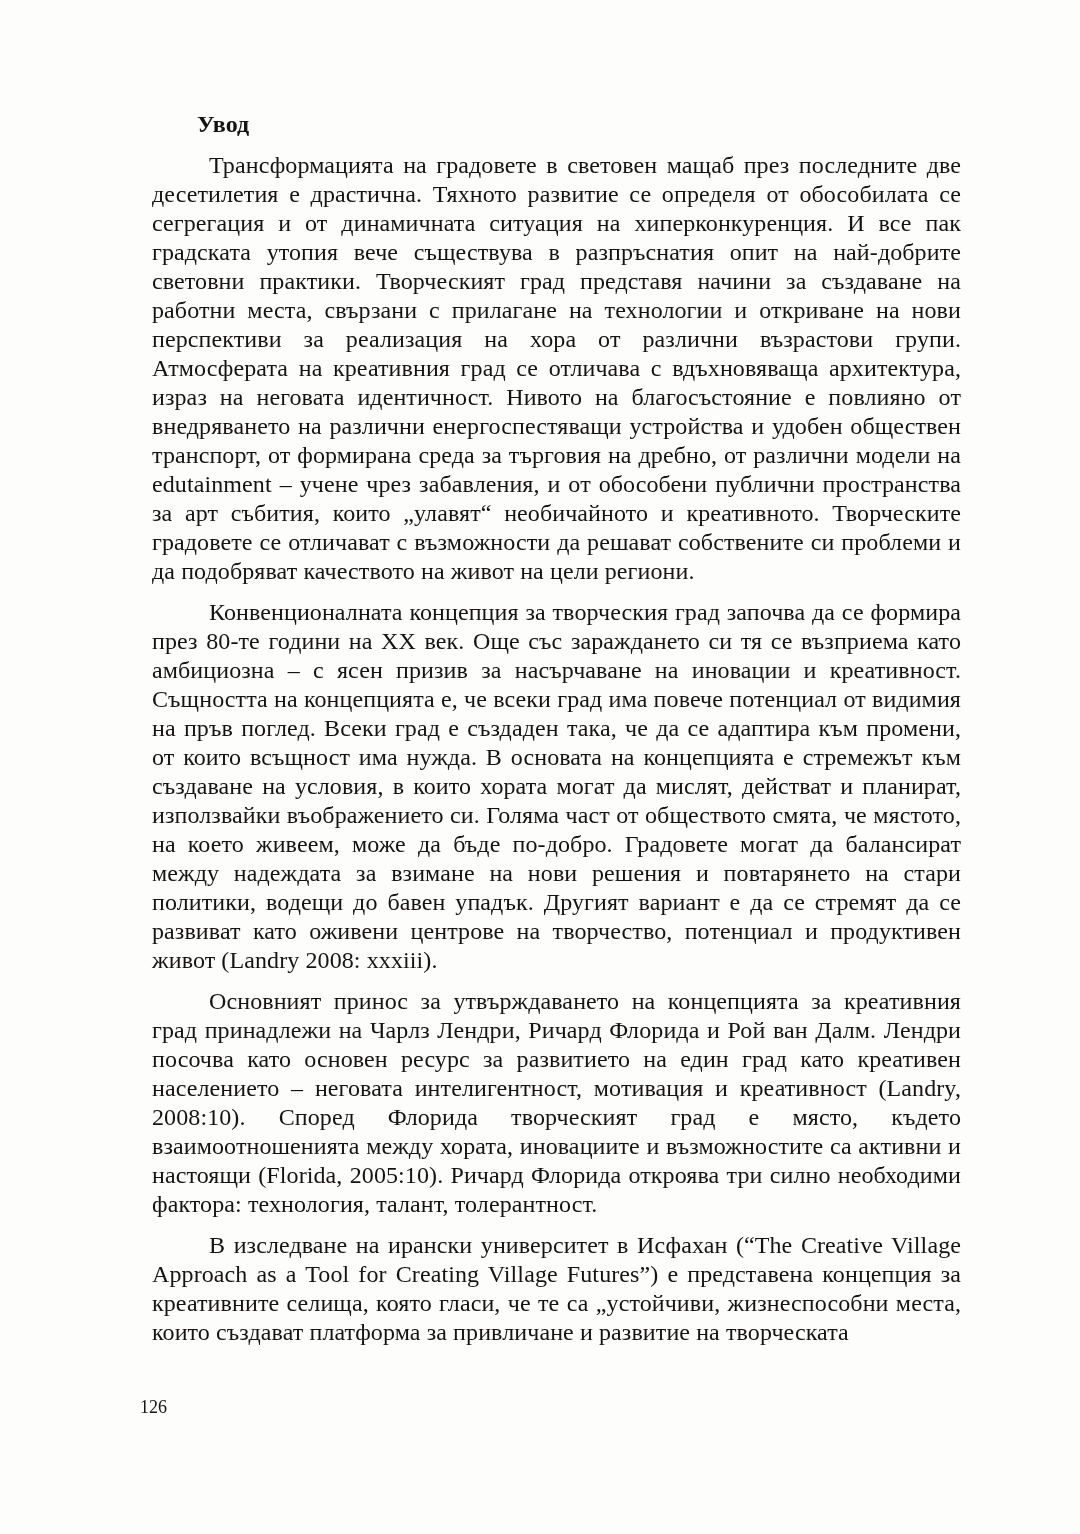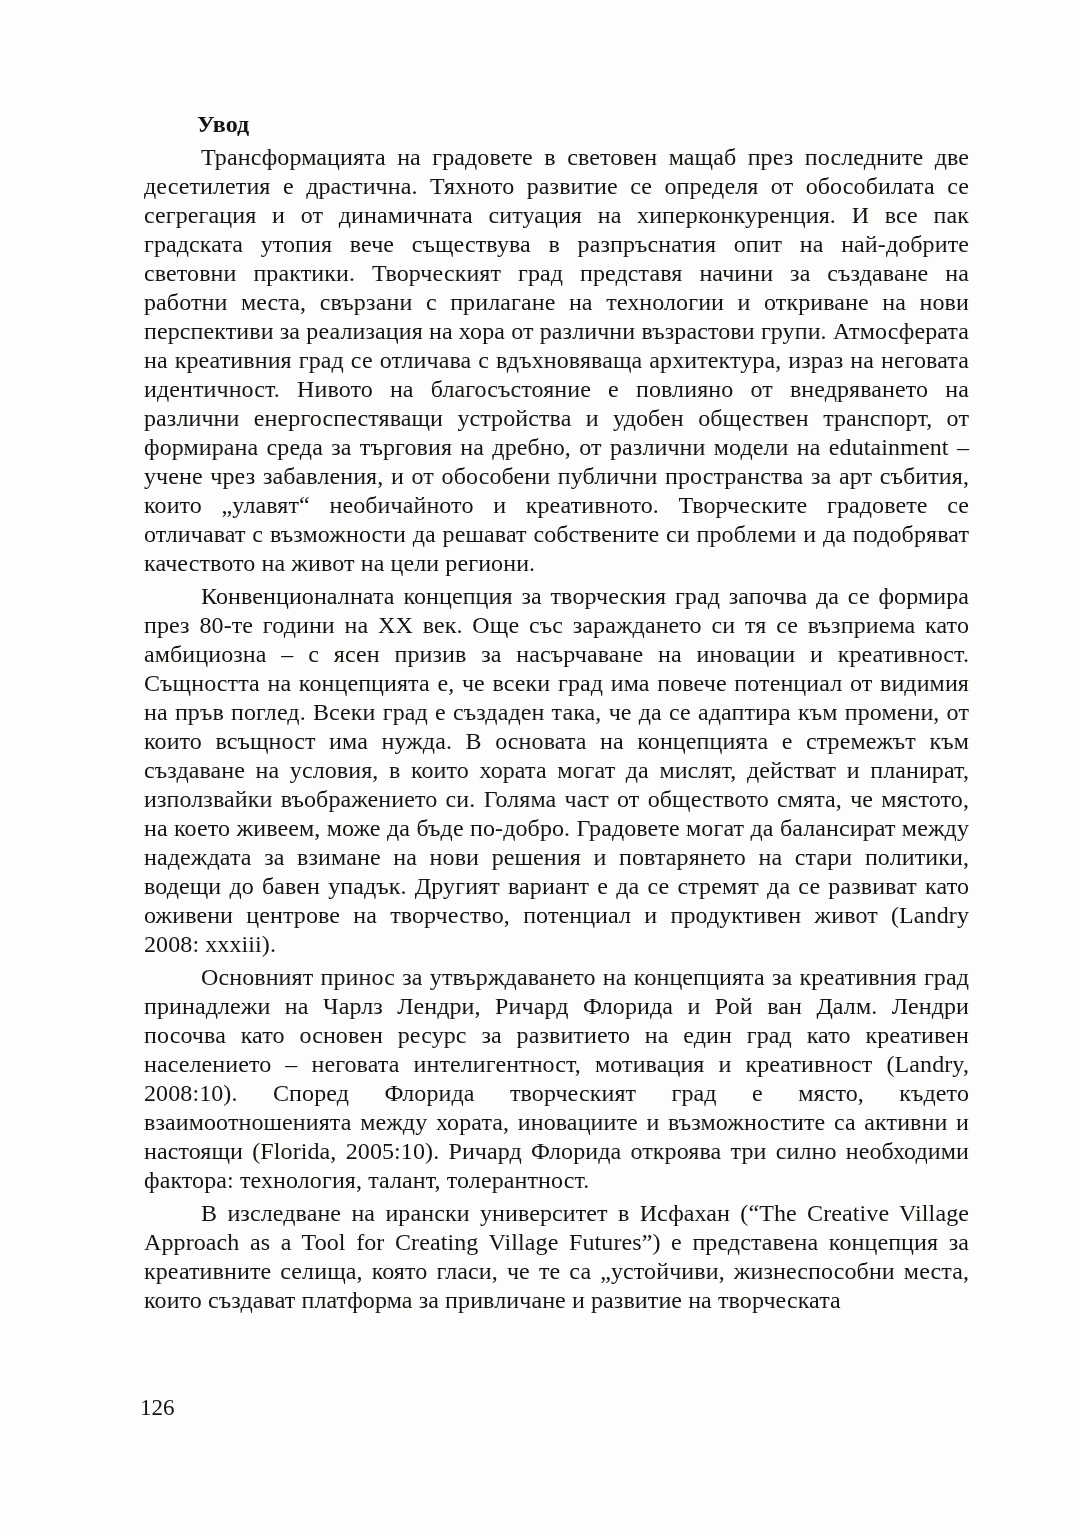--- a/index.html
+++ b/index.html
@@ -30,28 +30,28 @@
     font-size: 24px;
     line-height: 29px;
     text-align: justify;
     letter-spacing: 0.1px;
   }
   .heading {
     font-weight: bold;
     text-indent: 57px;
   }
   .text-block p {
-    margin: 4px;
+    margin: 12px;
     text-indent: 57px;
   }
   .page-number {
     position: absolute;
     left: 140px;
     top: 1393px;
-    font-size: 23px;
+    font-size: 18px;
     line-height: 29px;
     color: #151413;
     font-family: Liberation Serif, serif;
   }
 </style>
 </head>
 <body>
 
 <div class="page">
   <div class="text-block">

